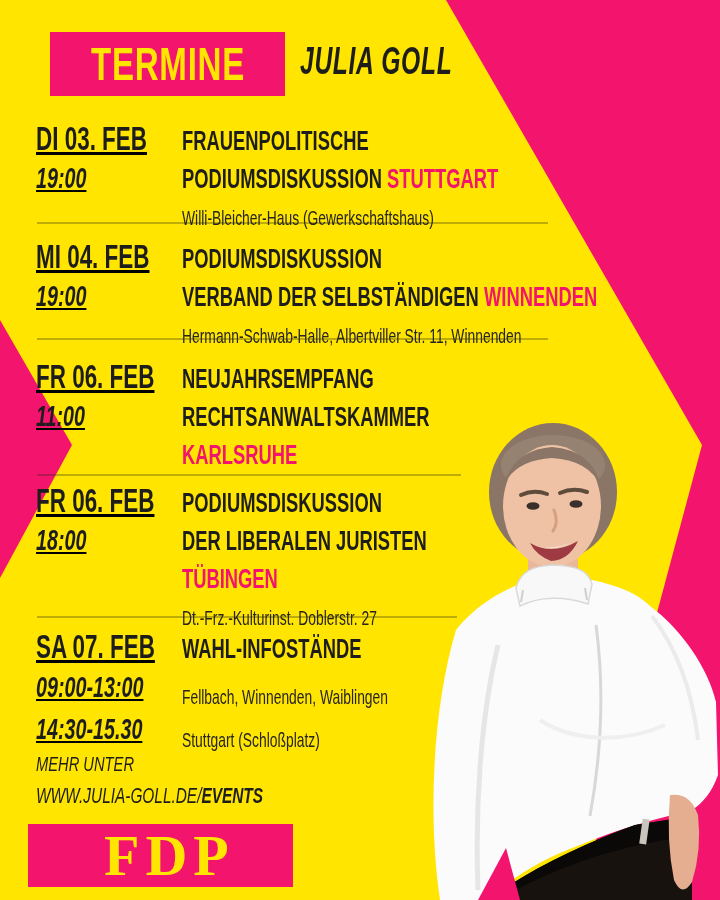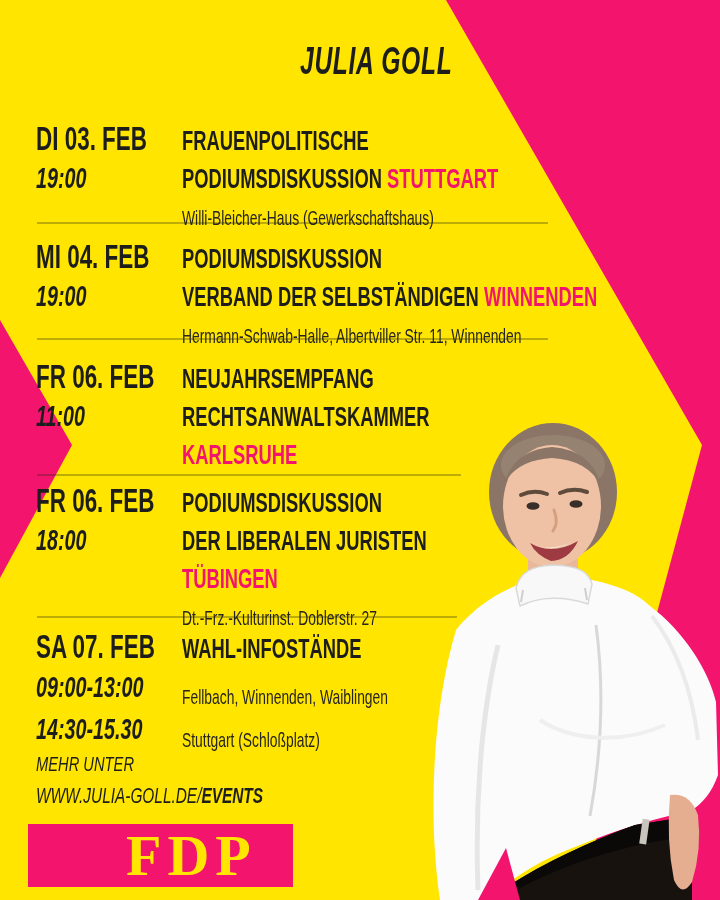--- a/index.html
+++ b/index.html
@@ -26,21 +26,21 @@
                       letter-spacing:1px; transform:scaleX(.72); transform-origin:50% 50%;
                       white-space:nowrap; }
   .julia { position:absolute; left:300px; top:40px; color:var(--ink,#1d1d1b);
            font-size:38px; font-weight:700; font-style:italic; white-space:nowrap;
            transform:scaleX(.65); transform-origin:0 50%; letter-spacing:1px; }
 
   
   .event { position:absolute; left:0; width:720px; }
   .ev1 { top:120px; } .ev2 { top:238px; } .ev3 { top:358px; }
   .ev4 { top:482px; } .ev5 { top:628px; }
-  .date-col { position:absolute; left:36px; top:0; width:158px; }
+  .date-col { position:absolute; left:36px; top:0; width:158px;text-decoration:underline; }
   .info-col { position:absolute; left:182px; top:2px; width:520px; }
   .cond { white-space:nowrap; transform-origin:0 50%; }
   .date { font-size:33px; font-weight:700; color:var(--ink,#1d1d1b);
           line-height:38px; transform:scaleX(.68); }
   .time { font-size:29px; font-weight:700; font-style:italic; color:var(--ink,#1d1d1b);
           line-height:40px; transform:scaleX(.68); }
   .time-spaced { line-height:42px; }
   .title-line { font-size:27px; font-weight:700; line-height:38px; transform:scaleX(.68); }
   .title-line .ink { color:var(--ink,#1d1d1b); }
   .title-line .accent { color:var(--magenta,#f3146e); }
@@ -57,21 +57,21 @@
           font-size:21px; font-style:italic; white-space:nowrap;
           transform:scaleX(.7); transform-origin:0 50%; }
   .site { position:absolute; left:36px; top:783px; color:var(--ink,#1d1d1b);
           font-size:22px; font-style:italic; white-space:nowrap;
           transform:scaleX(.7); transform-origin:0 50%; }
   .site b { font-weight:700; }
   .fdp-box { position:absolute; left:28px; top:824px; width:265px; height:63px;
              background:var(--magenta,#f3146e); display:flex; align-items:center; }
   .fdp-box span { color:var(--yellow,#ffe500); font-family:"Liberation Serif", serif;
                   font-weight:700; font-size:58px; letter-spacing:6px;
-                  padding-left:98px; line-height:1; }
+                  padding-left:76px; line-height:1; }
 </style>
 </head>
 <body>
 
 <div class="poster">
 
   <div class="arrow"></div>
 
   <svg class="photo" viewBox="0 0 300 480">
 
@@ -107,20 +107,23 @@
     <path d="M 70,478 C 110,450 160,425 215,405 L 272,396 L 272,416 C 205,424 140,444 78,480 L 70,480 Z" fill="#0b0907"></path>
     <rect x="221" y="399" width="7" height="25" fill="#c9c5bc" transform="rotate(8 224 411)"></rect>
 
     <polygon points="58,480 100,480 86,428" fill="var(--magenta,#f3146e)"></polygon>
 
     <path d="M 250,375 Q 270,372 278,395 Q 282,430 272,462 Q 262,478 254,460 Q 246,420 250,375 Z" fill="#e6ae90"></path>
   </svg>
 
   <div class="content">
 
+    <div class="termine-box">
+      <span>TERMINE</span>
+    </div>
     <div class="julia">JULIA GOLL</div>
 
     <div>
         <div class="event ev1">
           <div class="date-col">
             <div class="date cond">DI 03. FEB</div>
             <div class="time cond">19:00</div>
           </div>
           <div class="info-col">
             <div class="title-line cond"><span class="ink">FRAUENPOLITISCHE</span></div>

